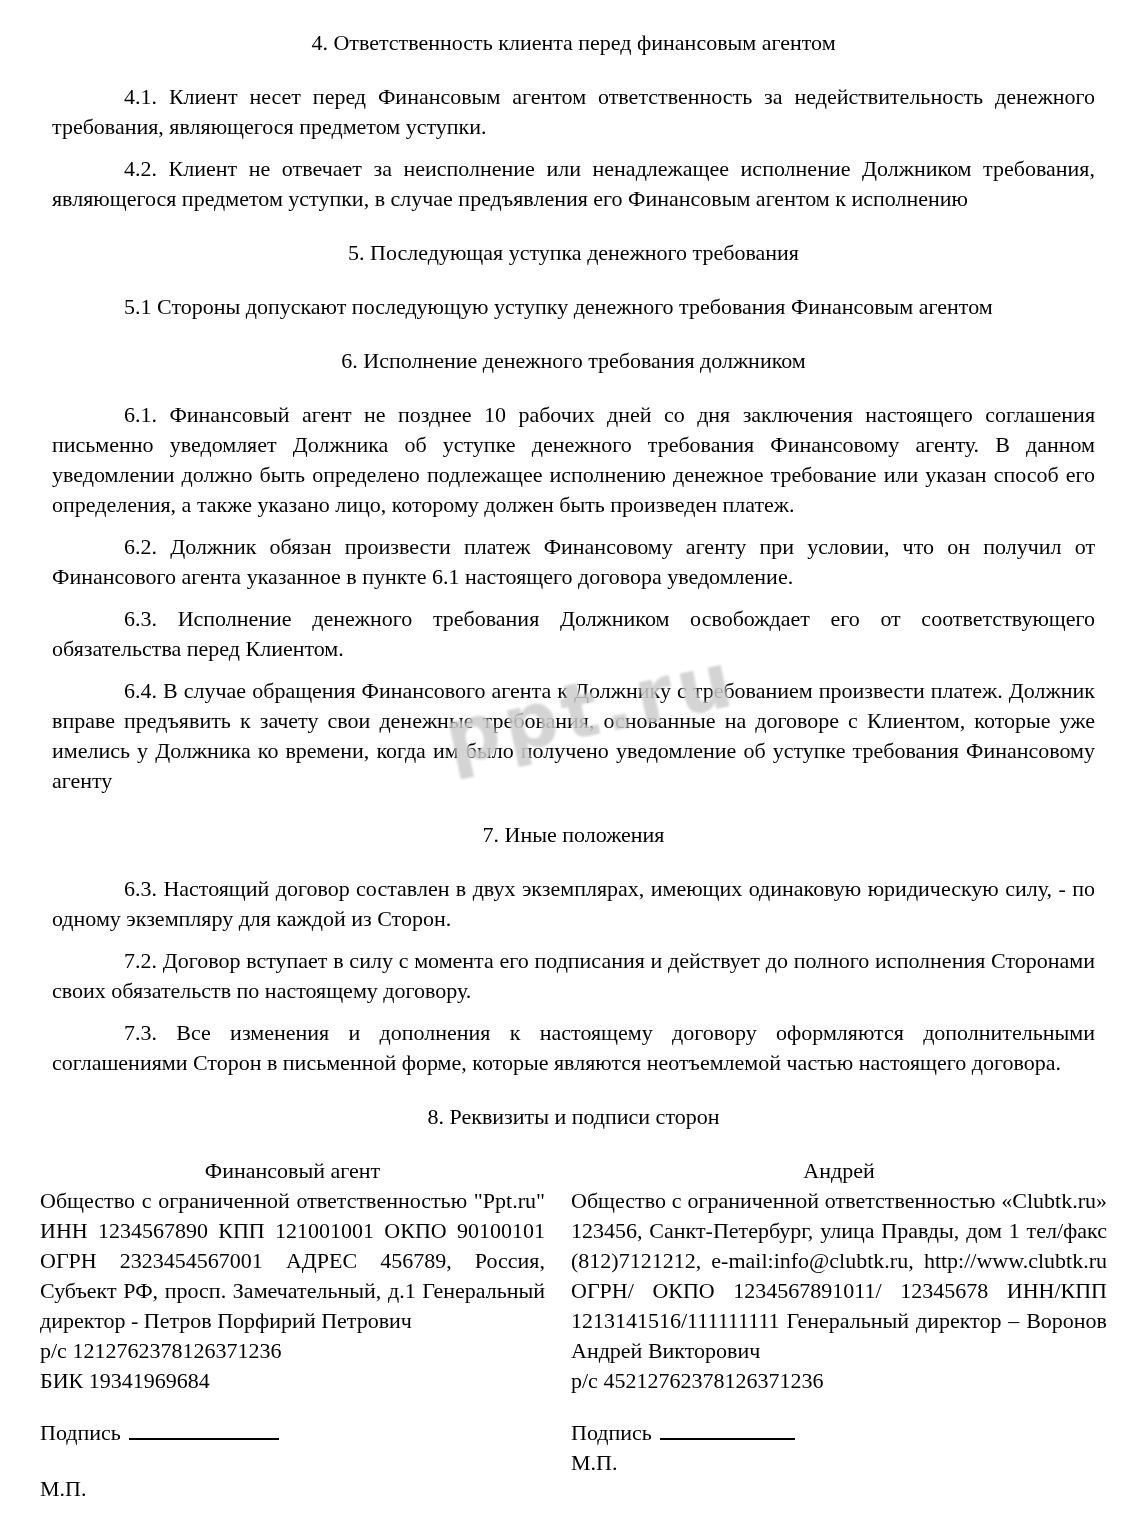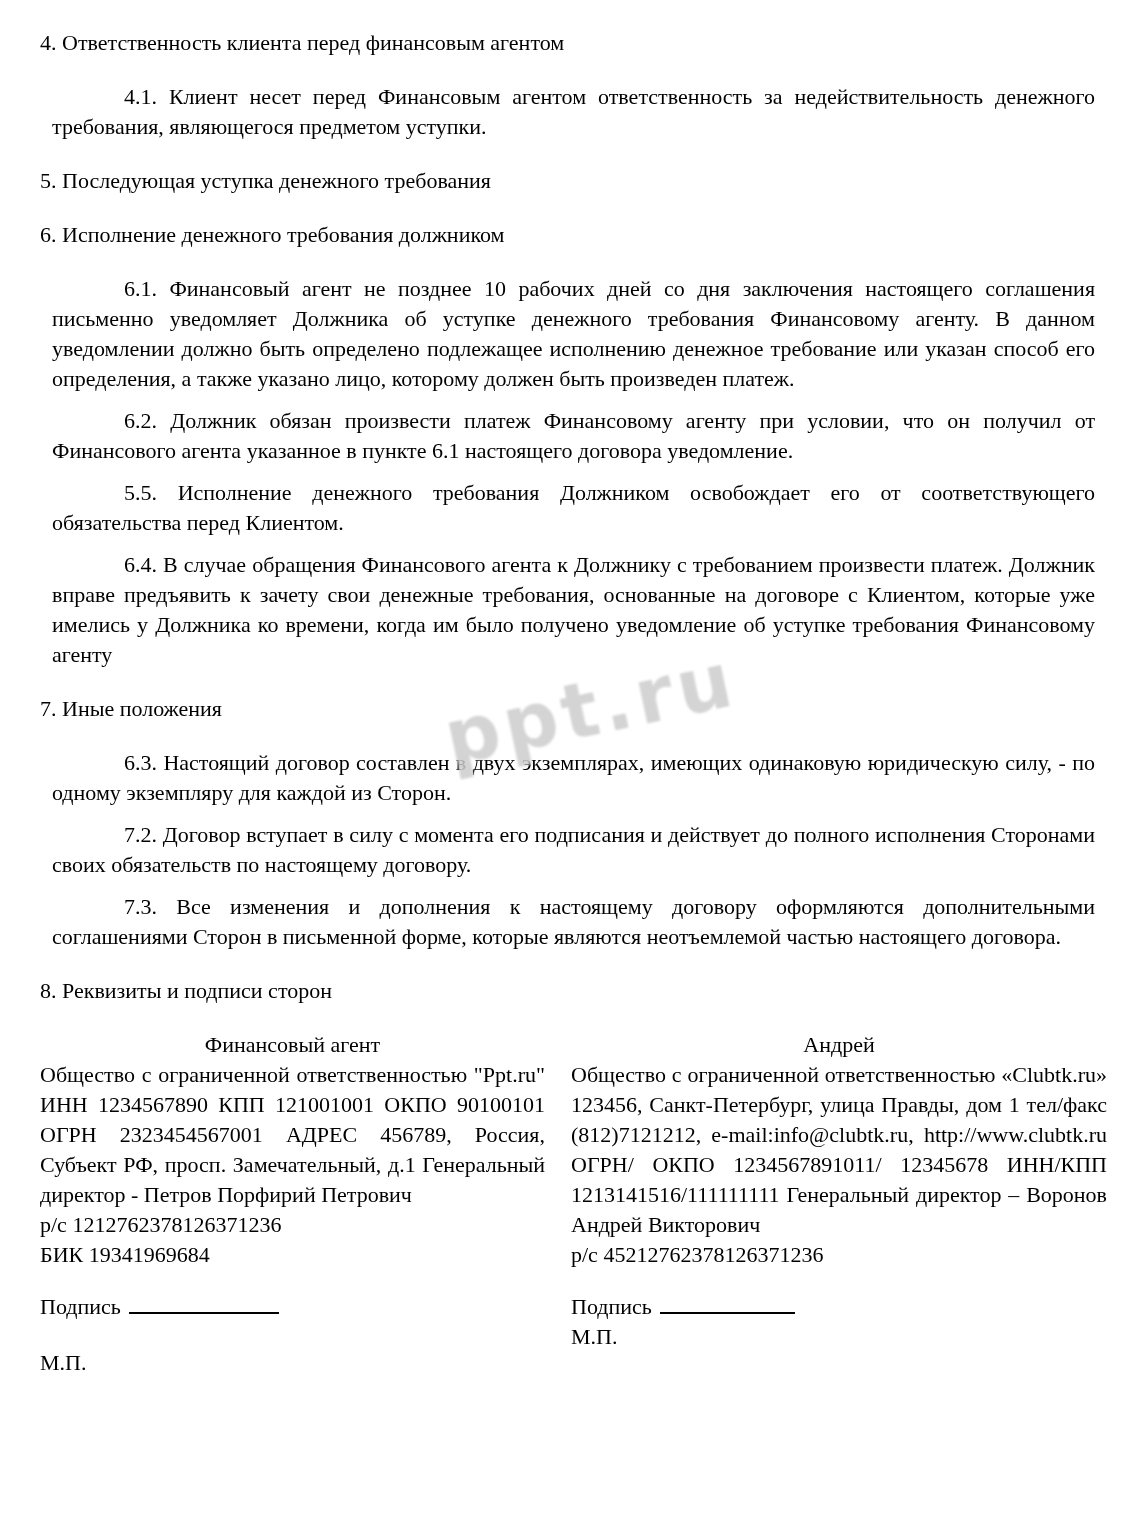--- a/index.html
+++ b/index.html
@@ -15,20 +15,21 @@
     overflow: hidden;
     color: #000000;
     font-family: "Liberation Serif", "DejaVu Serif", serif;
     font-size: 22px;
     line-height: 30px;
   }
   .page {
     padding: 28px 40px 0 40px;
   }
   .sec-title {
+    text-align: center;
     font-weight: normal;
     font-size: 22px;
     margin: 24px 0;
   }
   .sec-title.first {
     margin-top: 0;
   }
   p.para {
     margin: 12px;
     text-indent: 72px;
@@ -80,27 +81,29 @@
     z-index: 5;
   }
 </style>
 </head>
 <body>
 
 <div class="page">
 
   <div class="sec-title first">4. Ответственность клиента перед финансовым агентом</div>
   <p class="para">4.1. Клиент несет перед Финансовым агентом ответственность за недействительность денежного требования, являющегося предметом уступки.</p>
+  <p class="para">4.2. Клиент не отвечает за неисполнение или ненадлежащее исполнение Должником требования, являющегося предметом уступки, в случае предъявления его Финансовым агентом к исполнению</p>
 
   <div class="sec-title">5. Последующая уступка денежного требования</div>
+  <p class="para">5.1 Стороны допускают последующую уступку денежного требования Финансовым агентом</p>
 
   <div class="sec-title">6. Исполнение денежного требования должником</div>
   <p class="para">6.1. Финансовый агент не позднее 10 рабочих дней со дня заключения настоящего соглашения письменно уведомляет Должника об уступке денежного требования Финансовому агенту. В данном уведомлении должно быть определено подлежащее исполнению денежное требование или указан способ его определения, а также указано лицо, которому должен быть произведен платеж.</p>
   <p class="para">6.2. Должник обязан произвести платеж Финансовому агенту при условии, что он получил от Финансового агента указанное в пункте 6.1 настоящего договора уведомление.</p>
-  <p class="para">5.5. Исполнение денежного требования Должником освобождает его от соответствующего обязательства перед Клиентом.</p>
+  <p class="para">6.3. Исполнение денежного требования Должником освобождает его от соответствующего обязательства перед Клиентом.</p>
   <p class="para">6.4. В случае обращения Финансового агента к Должнику с требованием произвести платеж. Должник вправе предъявить к зачету свои денежные требования, основанные на договоре с Клиентом, которые уже имелись у Должника ко времени, когда им было получено уведомление об уступке требования Финансовому агенту</p>
 
   <div class="sec-title">7. Иные положения</div>
   <p class="para">6.3. Настоящий договор составлен в двух экземплярах, имеющих одинаковую юридическую силу, - по одному экземпляру для каждой из Сторон.</p>
   <p class="para">7.2. Договор вступает в силу с момента его подписания и действует до полного исполнения Сторонами своих обязательств по настоящему договору.</p>
   <p class="para">7.3. Все изменения и дополнения к настоящему договору оформляются дополнительными соглашениями Сторон в письменной форме, которые являются неотъемлемой частью настоящего договора.</p>
 
   <div class="sec-title">8. Реквизиты и подписи сторон</div>
 
   <div class="cols">

